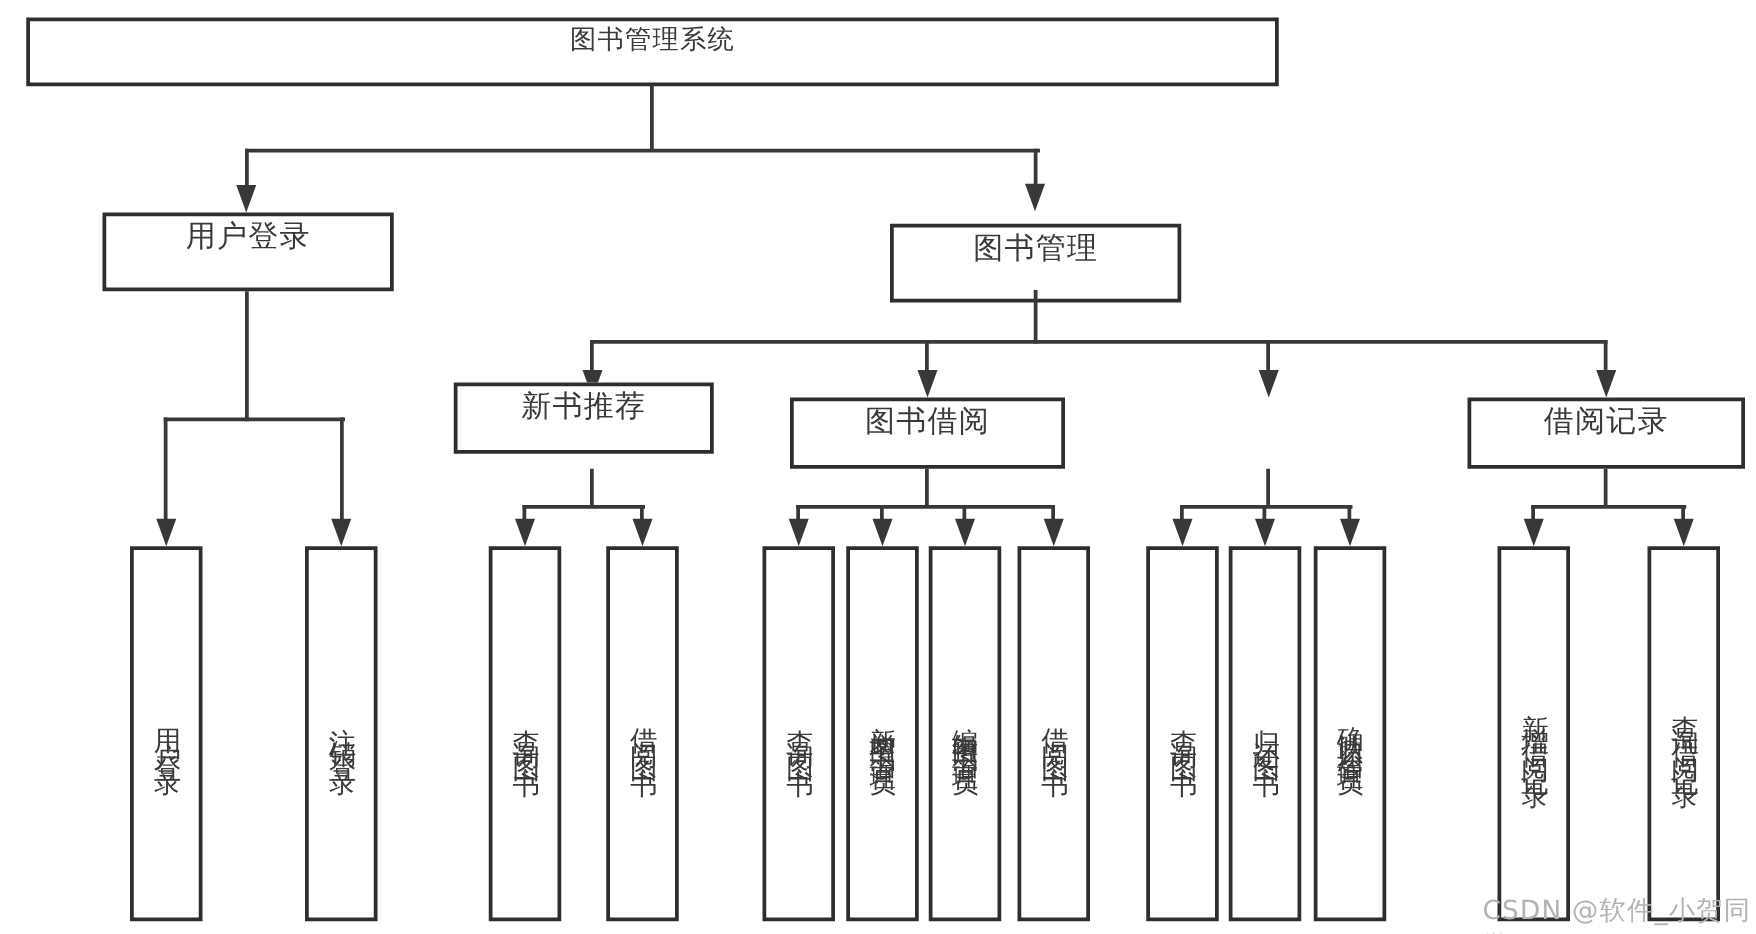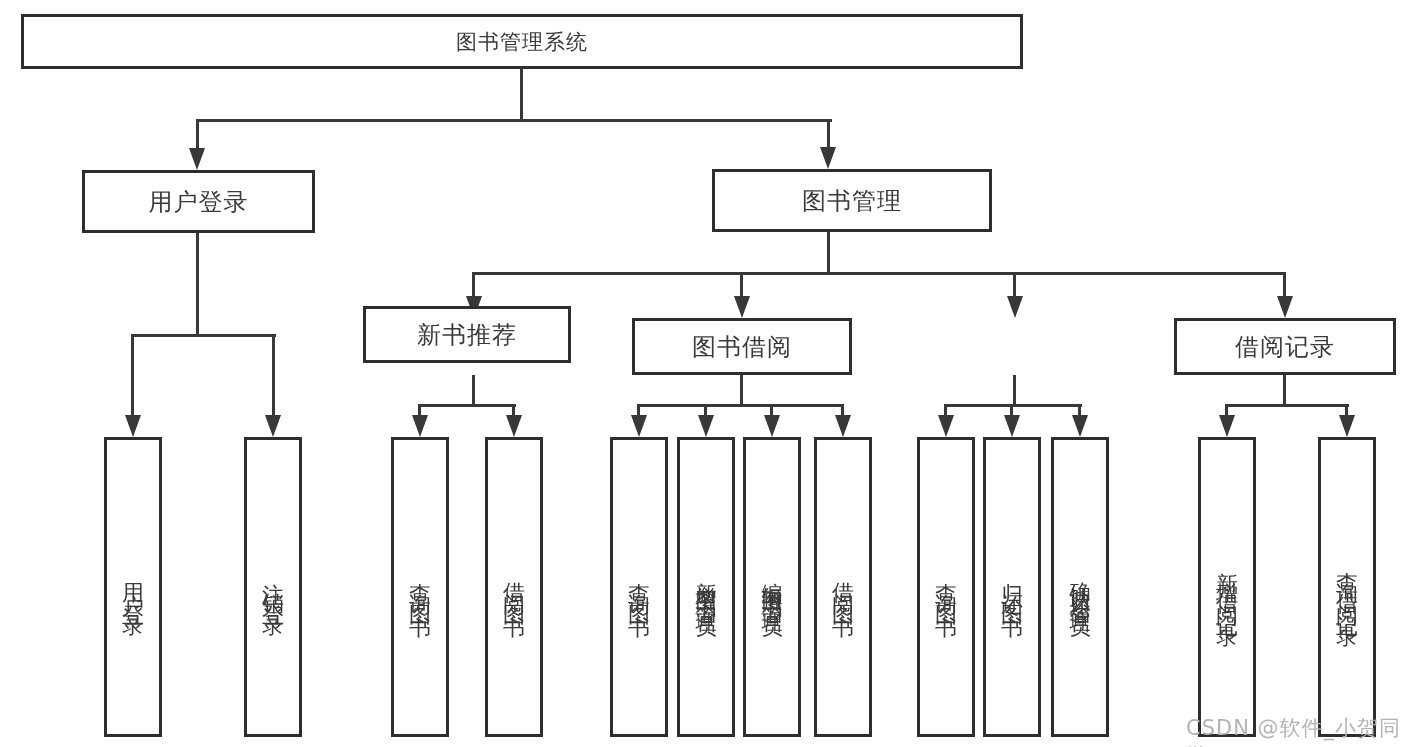--- a/index.html
+++ b/index.html
@@ -10,21 +10,21 @@
     overflow:hidden;
     font-family:"DejaVu Sans","Liberation Sans",sans-serif;
     color:#333333;
   }
   
   .node{
     position:absolute;
     box-sizing:border-box;
     border:3px solid #2e2e2e;
     background:#ffffff;
-    display:flex;align-items:center;justify-content:center;
+    display:flex;justify-content:center;
     color:#3a3a3a;
   }
   .node.lvl1{font-size:21px;letter-spacing:1px;}
   .node.lvl2{font-size:24px;letter-spacing:1px;}
   .node.lvl3{font-size:24px;letter-spacing:1px;}
   .leaf{
     position:absolute;
     box-sizing:border-box;
     top:437px;width:58px;height:300px;
     border:3px solid #2e2e2e;
@@ -71,21 +71,21 @@
   <div class="vline" style="left:520px;top:68px;height:53px"></div>
   <div class="hline" style="left:196px;top:119px;width:636px"></div>
   <div class="vline" style="left:196px;top:119px;height:31px"></div>
   <div class="arrow" style="left:189px;top:148px"></div>
   <div class="vline" style="left:827px;top:119px;height:31px"></div>
   <div class="arrow" style="left:820px;top:147px"></div>
 
   <div class="node lvl2" style="left:82px;top:170px;width:233px;height:63px">
     <span>用户登录</span>
   </div>
-  <div class="node lvl2" style="left:712px;top:169px;width:280px;height:63px">
+  <div class="node lvl2" style="left:712px;top:179px;width:233px;height:63px">
     <span>图书管理</span>
   </div>
 
   <div class="vline" style="left:196px;top:233px;height:104px"></div>
   <div class="hline" style="left:131px;top:334px;width:145px"></div>
   <div class="vline" style="left:131px;top:334px;height:85px"></div>
   <div class="arrow" style="left:125px;top:415px"></div>
   <div class="vline" style="left:272px;top:334px;height:85px"></div>
   <div class="arrow" style="left:265px;top:415px"></div>
 

